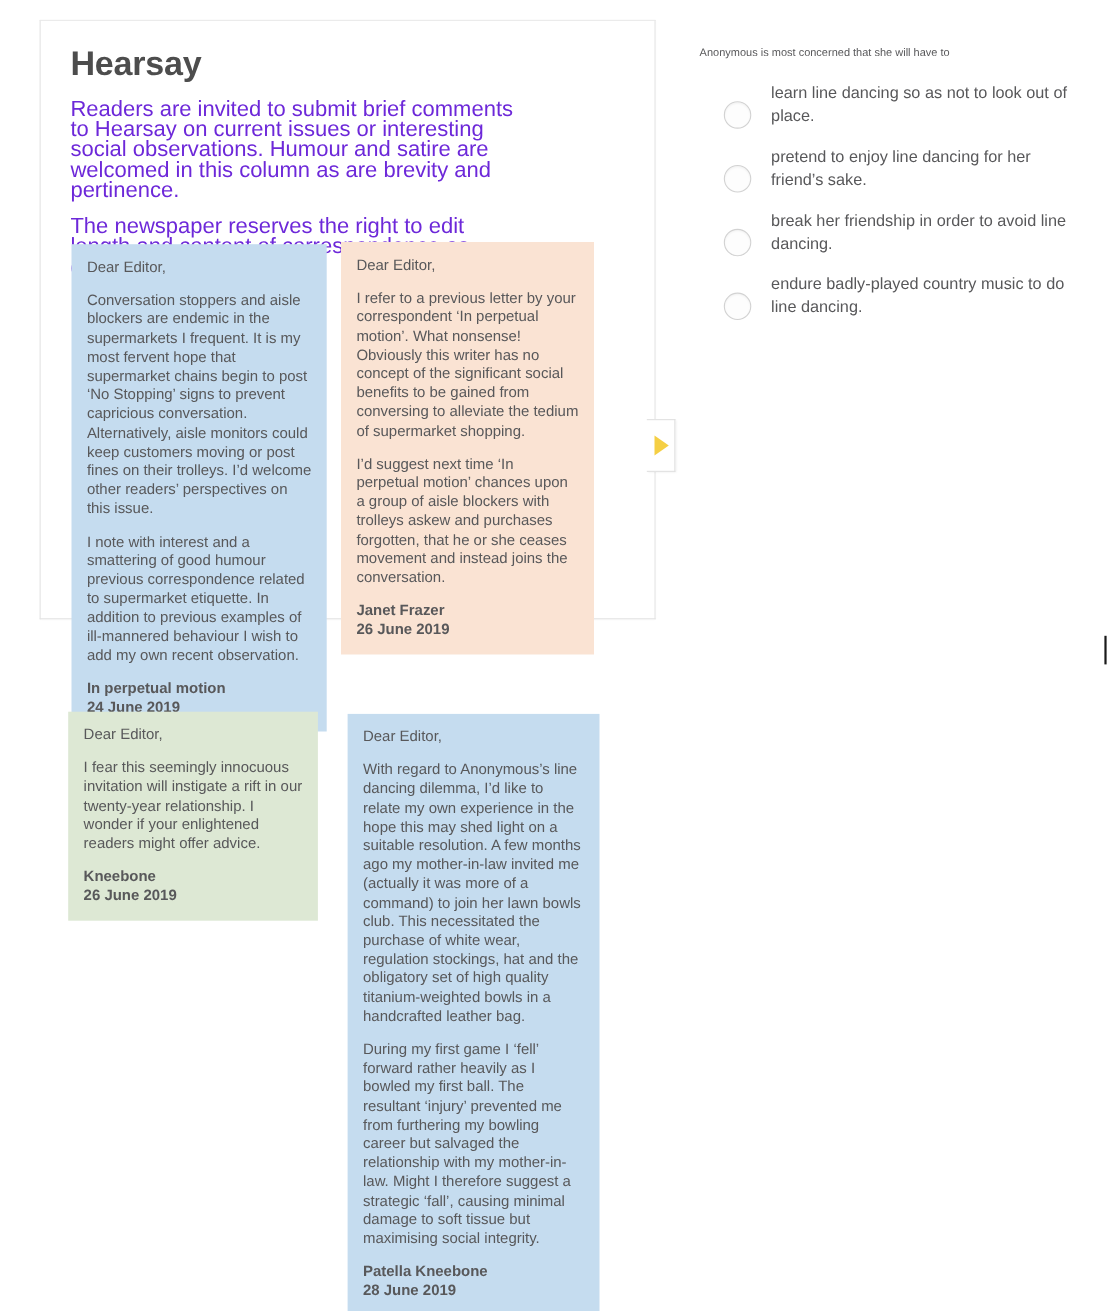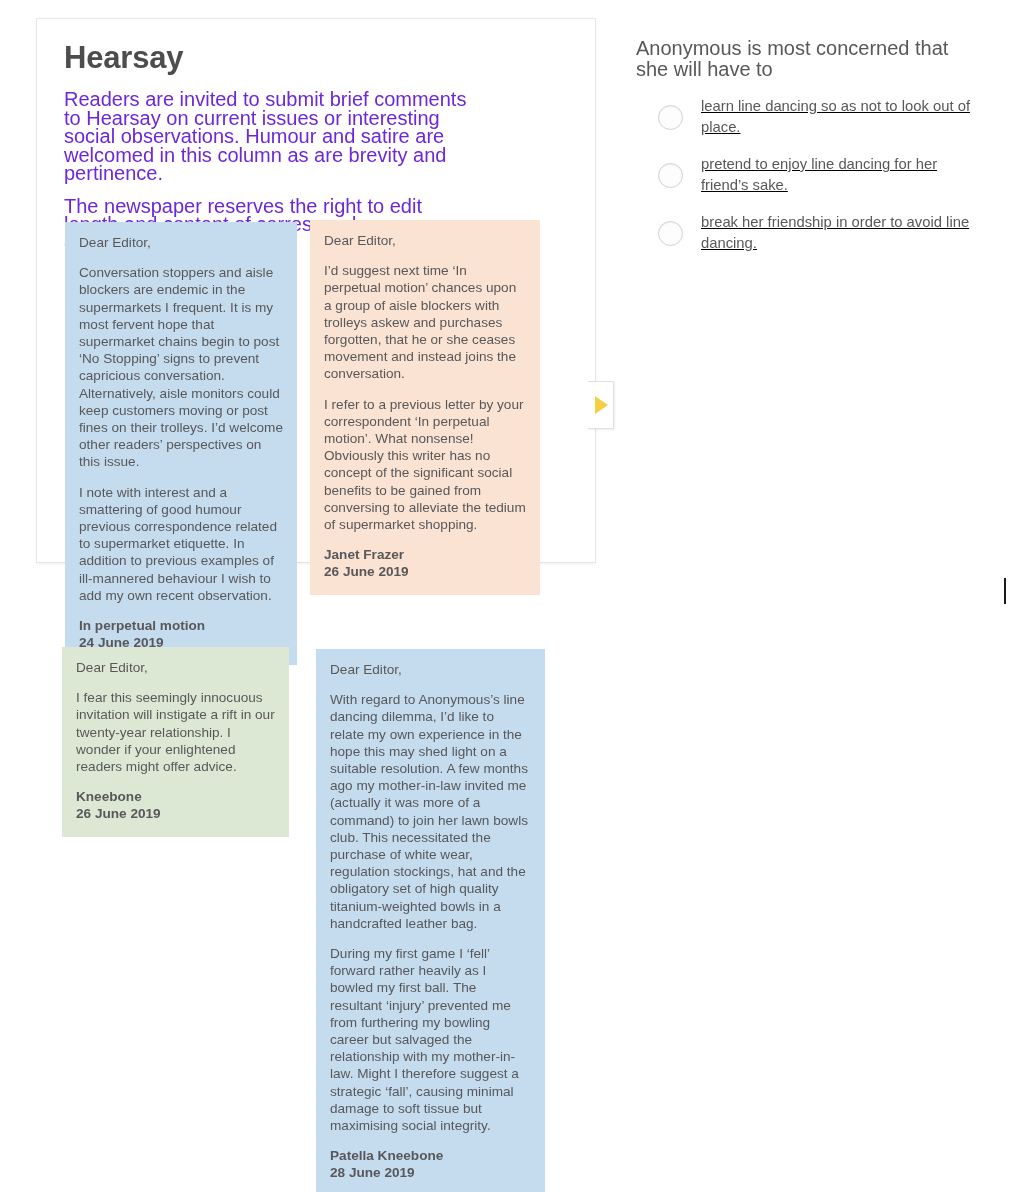--- a/index.html
+++ b/index.html
@@ -118,34 +118,33 @@
 
   
   .question-panel {
     position: absolute;
     left: 636px;
     top: 38px;
     width: 350px;
     z-index: 5;
   }
   .question-stem {
-    font-size: 20px;
+    font-size: 10px;
     line-height: 21px;
     color: #58585a;
     margin: 0 0 16px 0;
     max-width: 330px;
   }
   .options { margin: 0; padding: 0; list-style: none; }
   .option {
     display: flex;
-    align-items: center;
+    align-items: flex-end;
     margin: 0 0 16px 0;
     padding-left: 22px;
     cursor: pointer;
-    text-decoration: underline;
   }
   .radio {
     flex: 0 0 auto;
     width: 25px; height: 25px;
     border-radius: 50%;
     background: #fdfdfd;
     border: 1px solid #d2d2d2;
     box-shadow: inset 0 1px 2px rgba(0,0,0,0.05);
     margin-top: 1px;
   }
@@ -188,22 +187,22 @@
       <p>Conversation stoppers and aisle blockers are endemic in the supermarkets I frequent. It is my most fervent hope that supermarket chains begin to post ‘No Stopping’ signs to prevent capricious conversation. Alternatively, aisle monitors could keep customers moving or post fines on their trolleys. I’d welcome other readers’ perspectives on this issue.</p>
       <p>I note with interest and a smattering of good humour previous correspondence related to supermarket etiquette. In addition to previous examples of ill-mannered behaviour I wish to add my own recent observation.</p>
       <p class="sign-off">
         <span>In perpetual motion</span>
         <span>24 June 2019</span>
       </p>
     </div>
 
     <div class="letter peach" id="letter-2">
       <p class="salutation">Dear Editor,</p>
+      <p>I refer to a previous letter by your correspondent ‘In perpetual motion’. What nonsense! Obviously this writer has no concept of the significant social benefits to be gained from conversing to alleviate the tedium of supermarket shopping.</p>
       <p>I’d suggest next time ‘In perpetual motion’ chances upon a group of aisle blockers with trolleys askew and purchases forgotten, that he or she ceases movement and instead joins the conversation.</p>
-      <p>I refer to a previous letter by your correspondent ‘In perpetual motion’. What nonsense! Obviously this writer has no concept of the significant social benefits to be gained from conversing to alleviate the tedium of supermarket shopping.</p>
       <p class="sign-off">
         <span>Janet Frazer</span>
         <span>26 June 2019</span>
       </p>
     </div>
 
     <div class="letter green" id="letter-3">
       <p class="salutation">Dear Editor,</p>
       <p>I fear this seemingly innocuous invitation will instigate a rift in our twenty-year relationship. I wonder if your enlightened readers might offer advice.</p>
       <p class="sign-off">
@@ -236,18 +235,22 @@
         <span class="option-label">learn line dancing so as not to look out of place.</span>
       </li>
       <li class="option">
         <span class="radio"></span>
         <span class="option-label">pretend to enjoy line dancing for her friend’s sake.</span>
       </li>
       <li class="option">
         <span class="radio"></span>
         <span class="option-label">break her friendship in order to avoid line dancing.</span>
       </li>
+      <li class="option">
+        <span class="radio"></span>
+        <span class="option-label">endure badly-played country music to do line dancing.</span>
+      </li>
     </ul>
   </div>
 
   <div class="caret"></div>
 
 </div>
 
 </body></html>

